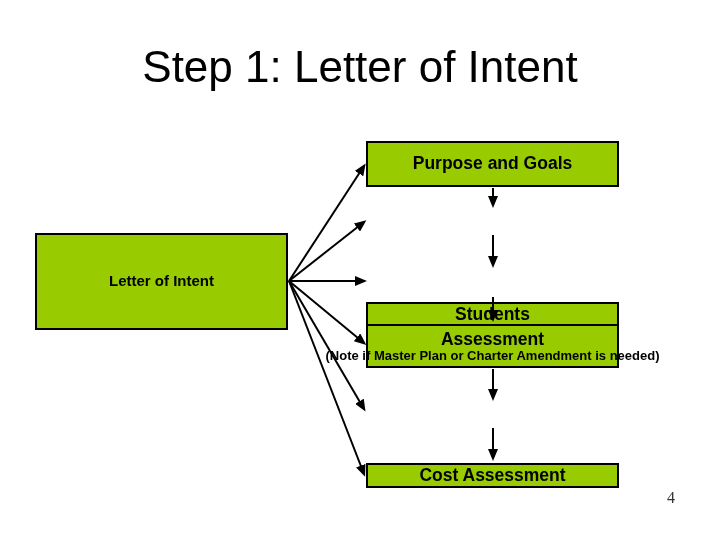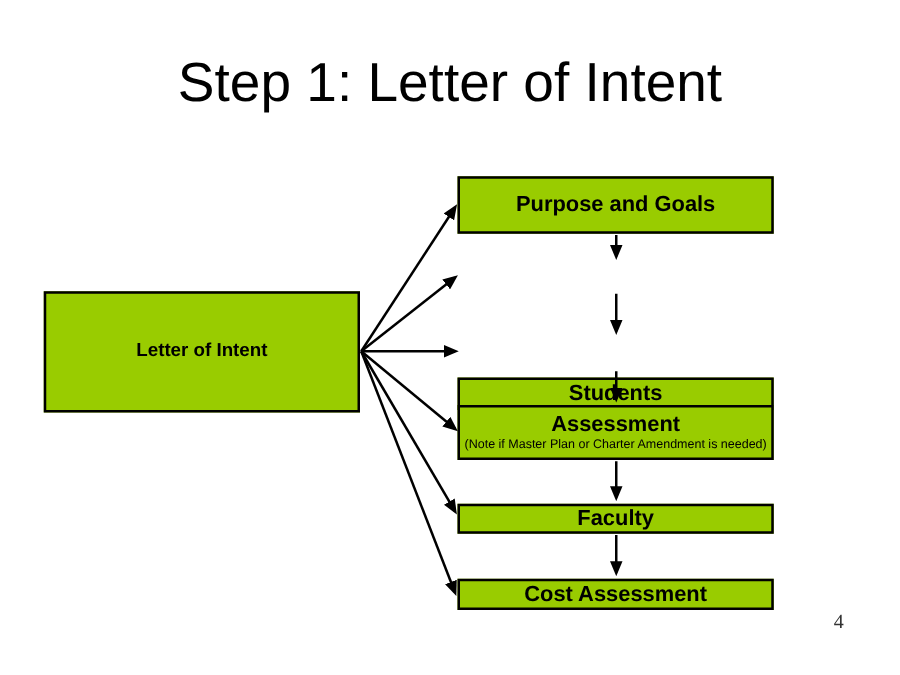--- a/index.html
+++ b/index.html
@@ -56,22 +56,22 @@
     justify-content: center;
   }
   .box-purpose { top: 141px; height: 46px; }
   .box-need { top: 210px; height: 24px; }
   .box-students { top: 270px; height: 26px; margin-top: 32px; }
   .box-curriculum { top: 324px; height: 44px; }
   .box-faculty { top: 403px; height: 24px; }
   .box-cost { top: 463px; height: 25px; }
   .box-label { line-height: 1.1; }
   .box-note {
-    font-size: 10px;
-    font-weight: normal;
+    font-size: 13px;
+    font-weight: bold;
     line-height: 12px;
     white-space: nowrap;
     margin-top: 1px;
   }
   .arrow-layer {
     position: absolute;
     left: 0;
     top: 0;
     width: 720px;
     height: 540px;
@@ -107,23 +107,20 @@
 
   <div class="green-box target-box box-students">
     <span class="box-label">Students</span>
   </div>
 
   <div class="green-box target-box box-curriculum">
     <span class="box-label">Assessment</span>
     <span class="box-note">(Note if Master Plan or Charter Amendment is needed)</span>
   </div>
 
-  <div class="green-box target-box box-faculty">
-    <span class="box-label">Faculty</span>
-  </div>
 
   <div class="green-box target-box box-cost">
     <span class="box-label">Cost Assessment</span>
   </div>
 
   <svg class="arrow-layer" viewBox="0 0 720 540" xmlns="http://www.w3.org/2000/svg">
     <defs>
       <marker id="ah" markerUnits="userSpaceOnUse" markerWidth="12" markerHeight="10" refX="9" refY="5" orient="auto">
         <path d="M0,0 L12,5 L0,10 z" fill="#000000"></path>
       </marker>

